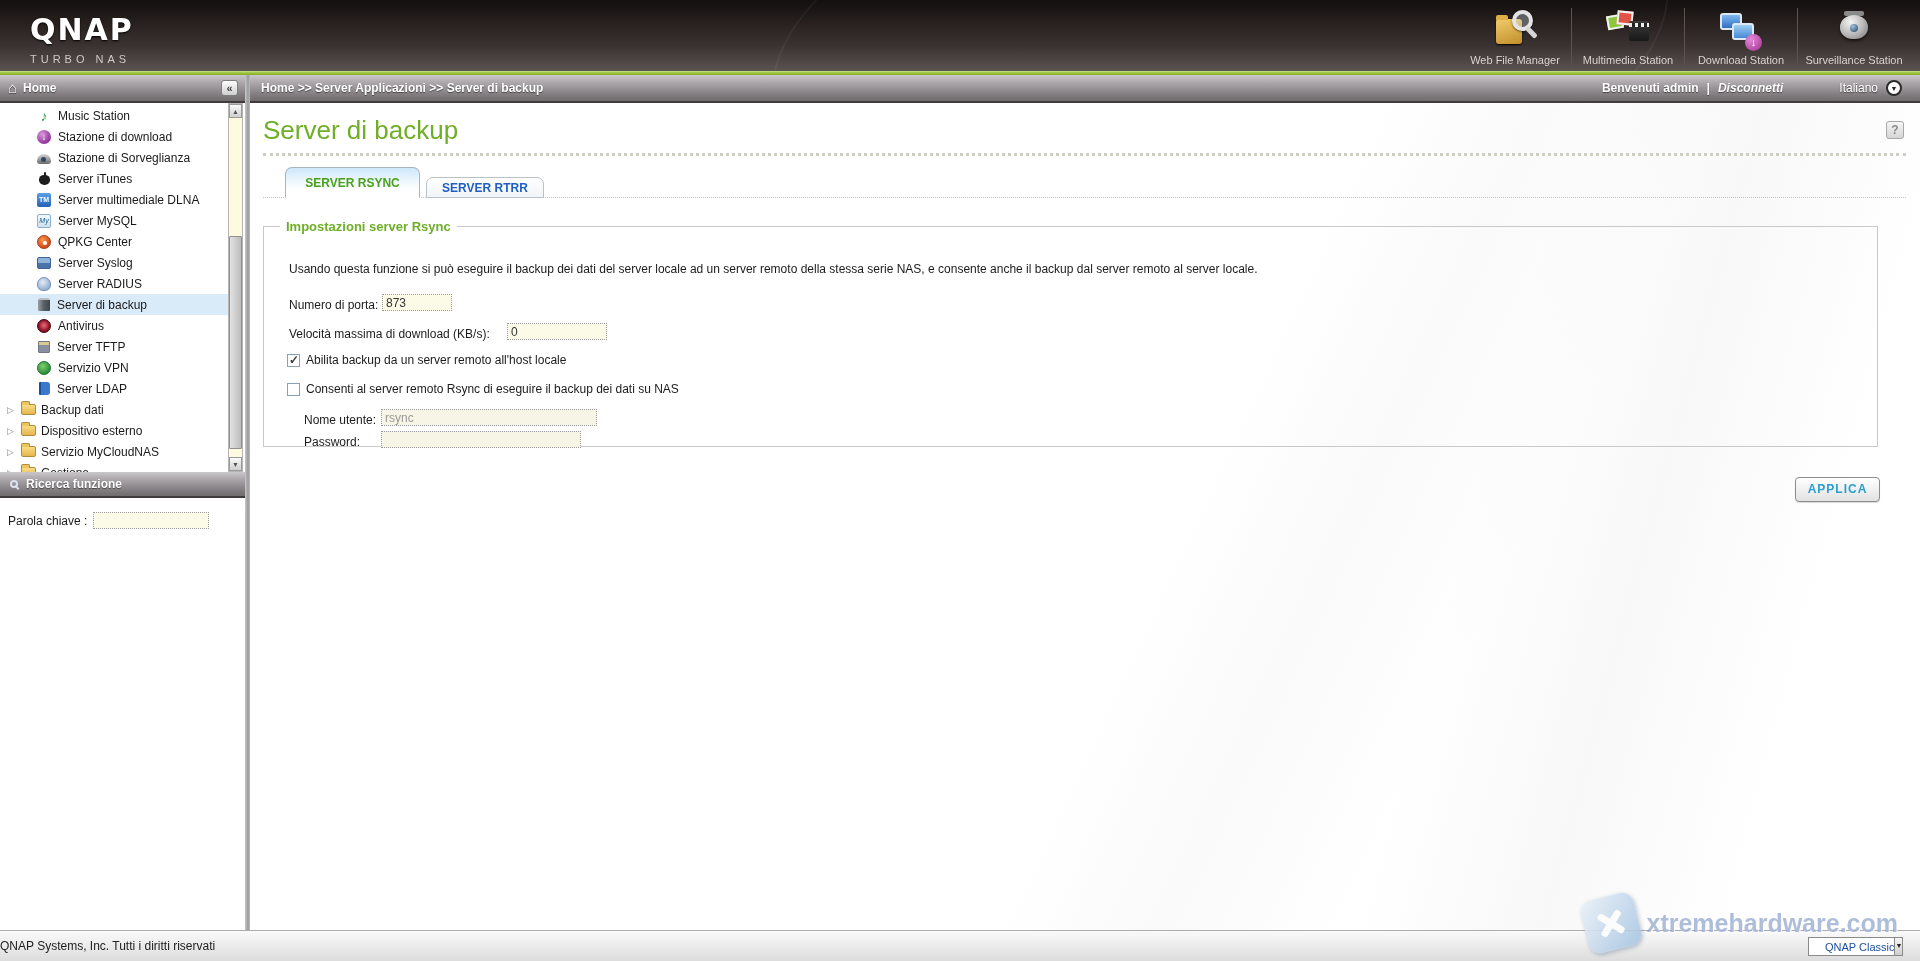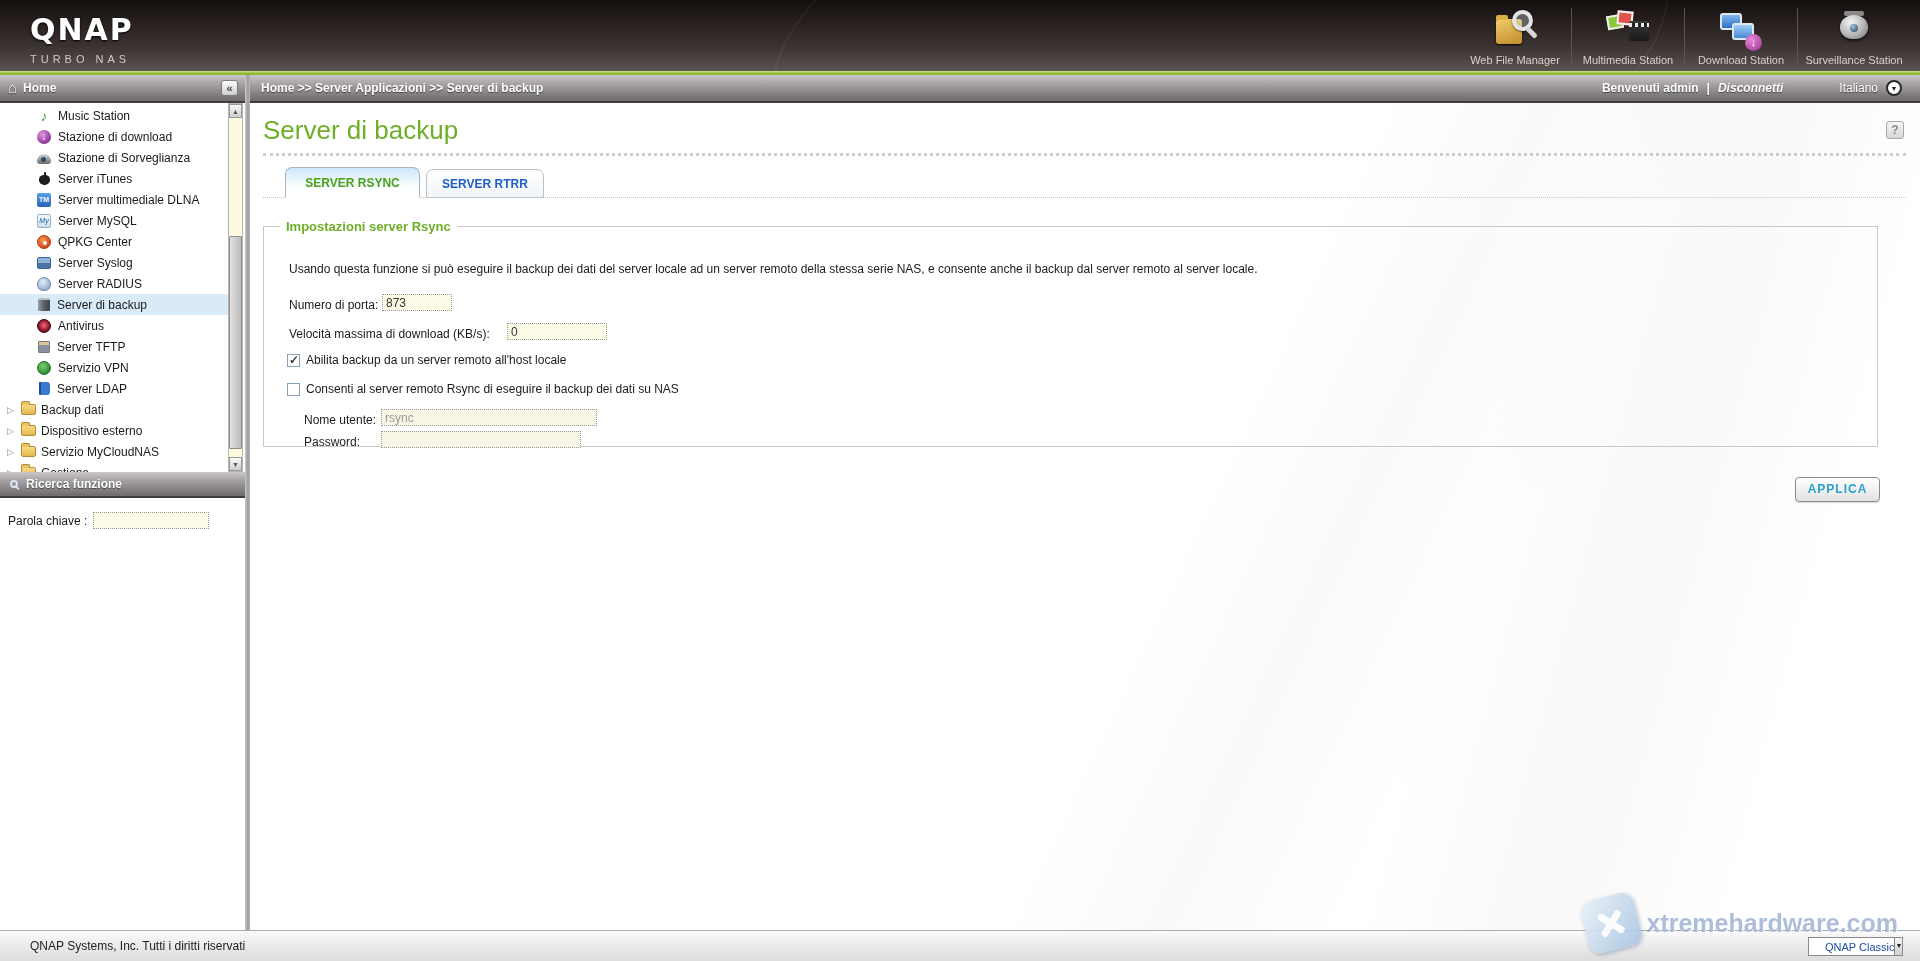--- a/index.html
+++ b/index.html
@@ -163,21 +163,21 @@
   .help-btn { position:absolute; right:16px; top:18px; width:18px; height:18px; border:1px solid #a8a8a8;
        border-radius:3px; background:linear-gradient(#f6f6f6,#d6d6d6); color:#8a8a8a; font-size:12px;
        font-weight:bold; text-align:center; line-height:16px; cursor:pointer; }
   .page-title { position:absolute; left:13px; top:12px; font-size:26px; color:#6fae27; }
   .title-dots { position:absolute; left:13px; top:50px; width:1643px; border-top:3px dotted #ccd0c4; }
   .tabs { position:absolute; left:13px; top:63px; width:1643px; height:32px; border-bottom:1px dotted #c4c8bc; }
   .tab { position:absolute; bottom:-1px; height:31px; border:1px solid #a9b4bc; border-radius:7px 7px 0 0;
        display:flex; align-items:center; justify-content:center; font-size:12px; font-weight:bold; cursor:pointer; }
   .tab.active { left:22px; width:135px; background:linear-gradient(180deg,#cde7fa 0%,#eef7fd 45%,#ffffff 75%);
        color:#4aa11c; border-bottom:1px solid #fff; }
-  .tab.inactive { left:163px; width:118px; height:29px; background:linear-gradient(180deg,#ffffff,#f2f4f6);
+  .tab.inactive { left:163px; width:118px; height:21px; background:linear-gradient(180deg,#ffffff,#f2f4f6);
        color:#1e5fc4; border-color:#b9c2c9; }
 
   fieldset.settings { position:absolute; left:13px; top:116px; width:1615px; height:228px;
        border:1px solid #c9c9c9; background:transparent; }
   fieldset.settings legend { margin-left:16px; padding:0 6px; font-size:13px; font-weight:bold; color:#6fae27; }
   .fs-desc { position:absolute; left:25px; top:28px; font-size:12px; color:#1b1b1b; }
   .flabel { position:absolute; font-size:12px; color:#1b1b1b; }
   .finput { position:absolute; }
   .cbrow { position:absolute; display:flex; align-items:center; gap:6px; }
   .cbox { width:13px; height:13px; background:#fff; border:1px solid #88a0b8; position:relative;
@@ -189,21 +189,21 @@
 
   .apply-btn { position:absolute; right:40px; top:374px; width:85px; height:25px; border:1px solid #8c8c8c;
        border-radius:4px; background:linear-gradient(#ffffff,#e2e2e2); color:#2a9fd0; font-size:12px;
        font-weight:bold; text-align:center; line-height:23px; letter-spacing:1px; cursor:pointer;
        box-shadow:0 1px 1px rgba(0,0,0,.15); }
 
   
   .statusbar { position:absolute; left:0; top:930px; width:1920px; height:31px;
        background:linear-gradient(#fafafa,#dcdcdc); border-top:1px solid #adadad;
        display:flex; align-items:center; }
-  .copyright { font-size:12px; color:#222; padding-left:30px; }
+  .copyright { font-size:12px; color:#222; }
   .theme-select { position:absolute; right:17px; top:6px; width:95px; height:19px; background:#fff;
        border:1px solid #8a8a8a; display:flex; align-items:center; cursor:pointer; }
   .theme-select .val { flex:1; font-size:11px; color:#1c4fa0; padding-left:16px; white-space:nowrap; }
   .theme-select .drop { width:16px; height:17px; background:linear-gradient(#f4f4f4,#cfcfcf);
        border-left:1px solid #8a8a8a; font-size:7px; color:#222; text-align:center; line-height:16px; }
 
   
   .watermark { position:absolute; right:22px; top:896px; display:flex; align-items:center; gap:8px;
        z-index:6; pointer-events:none; }
   .wm-logo { width:54px; height:54px; border-radius:12px; transform:rotate(-14deg);

